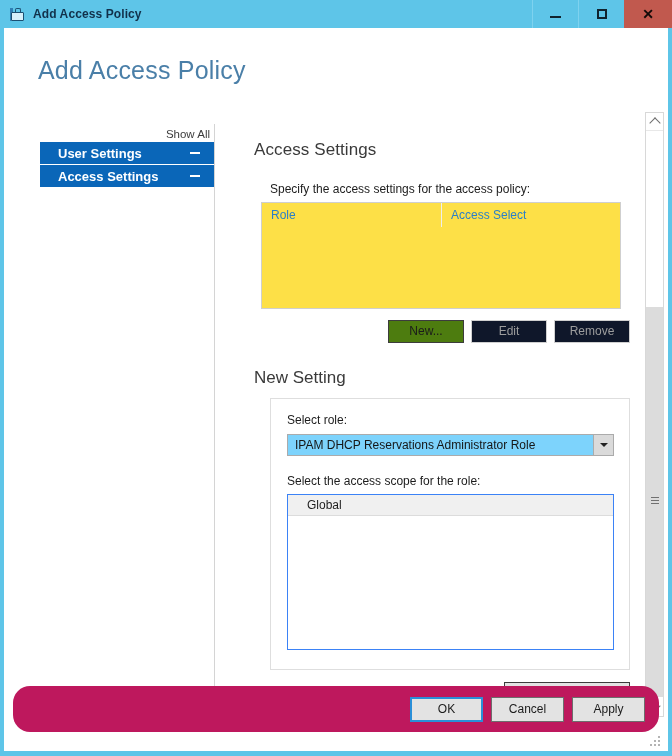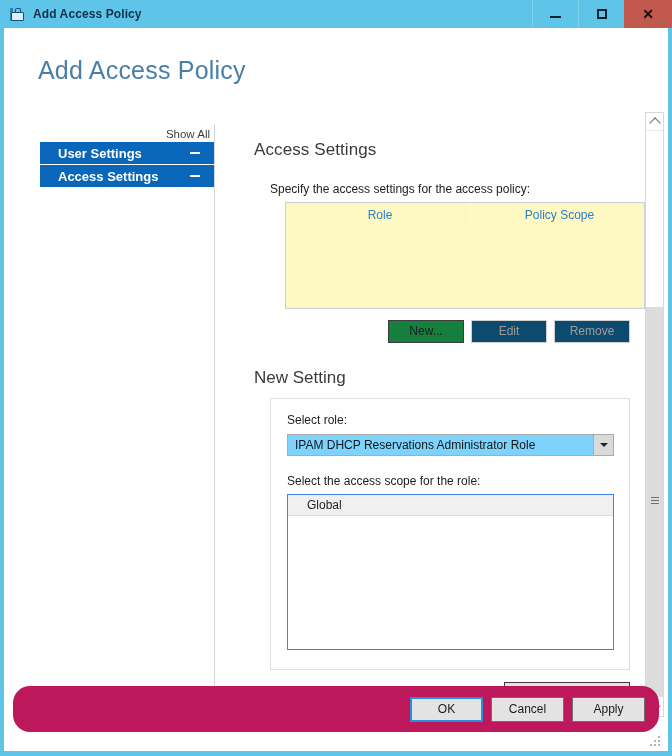--- a/index.html
+++ b/index.html
@@ -192,28 +192,27 @@
     letter-spacing: 0.1px;
   }
   .field-label {
     font-size: 12px;
     color: #1c1c1c;
     margin: 0 0 6px 20px;
   }
 
   
   .grid {
-    margin-left: 35px;
+    margin-left: 11px;
     width: 360px;
     height: 107px;
     border: 1px solid #cfcfcf;
-    background: #fef9c3;
+    background: #fde047;
     box-sizing: border-box;
     position: relative;
-    text-align: center;
   }
   .grid-header {
     display: flex;
     height: 24px;
     align-items: center;
   }
   .grid-col {
     font-size: 12px;
     color: #2a7fc9;
     padding-left: 9px;
@@ -242,25 +241,25 @@
     border: 1px solid #9a9a9a;
     color: #1b1b1b;
     box-sizing: border-box;
     cursor: pointer;
     padding: 0;
     line-height: 21px;
     text-align: center;
   }
   .btn.primary-outline {
     border: 1.5px solid #3c3c3c;
-    background: #15803d;
+    background: #4d7c0f;
   }
   .btn.disabled {
     color: #9d9d9d;
-    background: #0c4a6e;
+    background: #0f172a;
     border: 1px solid #d0d0d0;
     cursor: default;
   }
 
   
   .subsection-title {
     font-size: 17px;
     color: #3a3a3a;
     font-weight: normal;
     margin: 25px 0 10px 4px;
@@ -503,21 +502,21 @@
     </div>
     <div class="nav-divider"></div>
 
     <div class="main">
       <div class="section-title">Access Settings</div>
       <div class="field-label">Specify the access settings for the access policy:</div>
 
       <div class="grid">
         <div class="grid-header">
           <div class="grid-col c1">Role</div>
-          <div class="grid-col c2">Policy Scope</div>
+          <div class="grid-col c2">Access Select</div>
         </div>
       </div>
 
       <div class="btn-row">
         <button class="btn primary-outline">New...</button>
         <button class="btn disabled">Edit</button>
         <button class="btn disabled">Remove</button>
       </div>
 
       <div class="subsection-title">New Setting</div>

